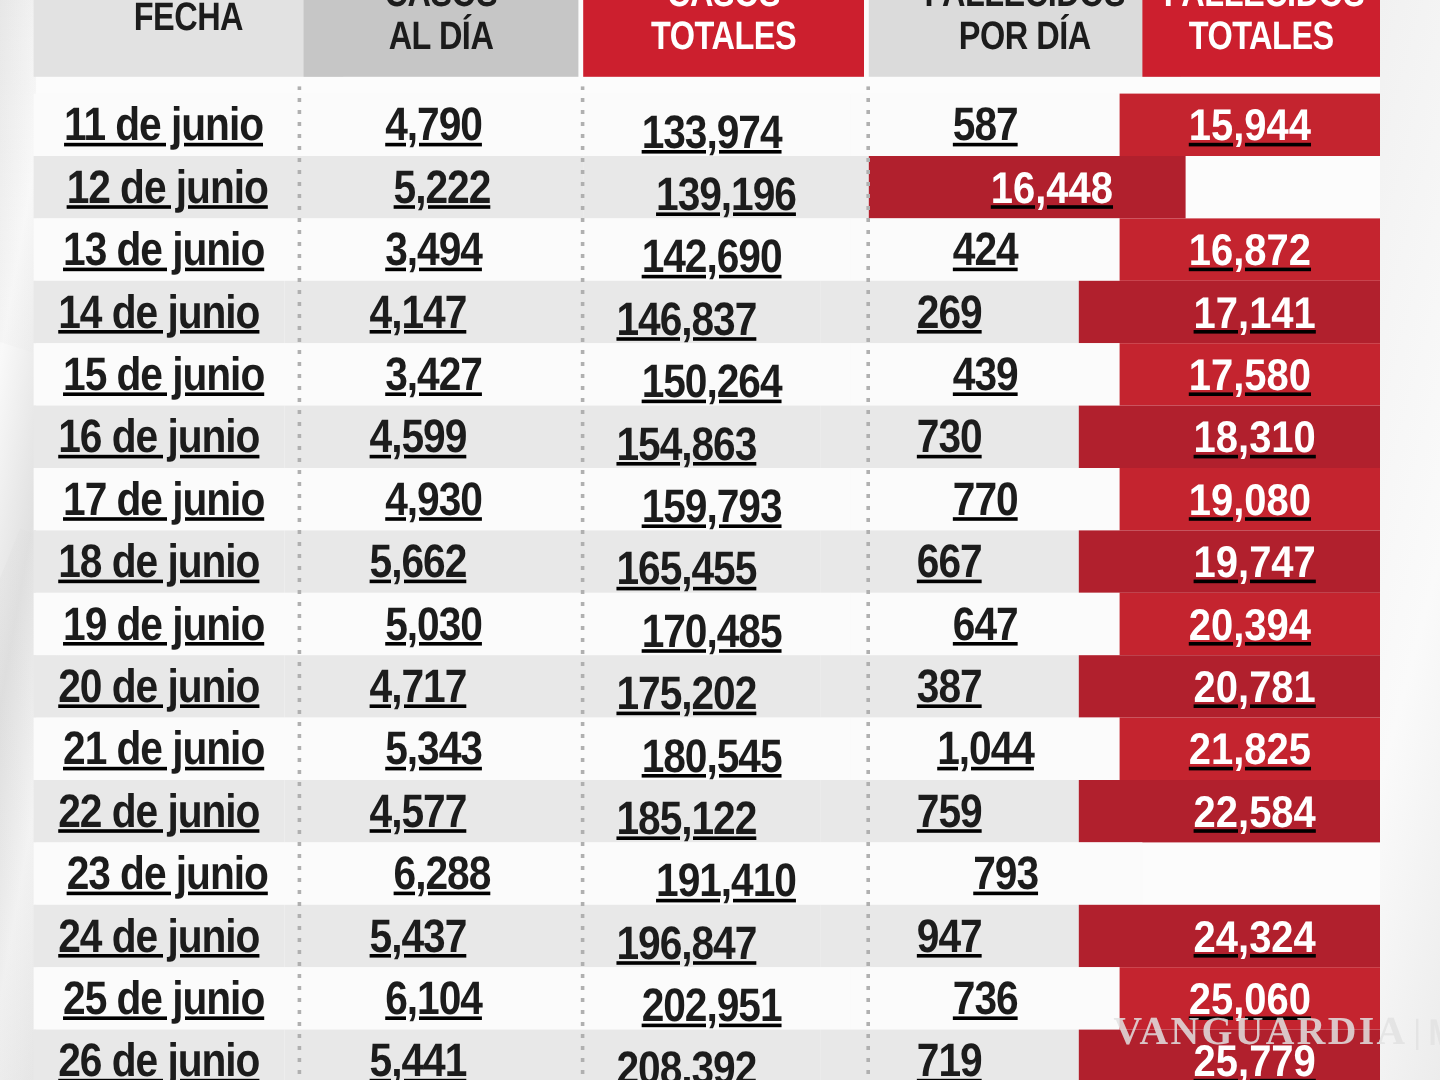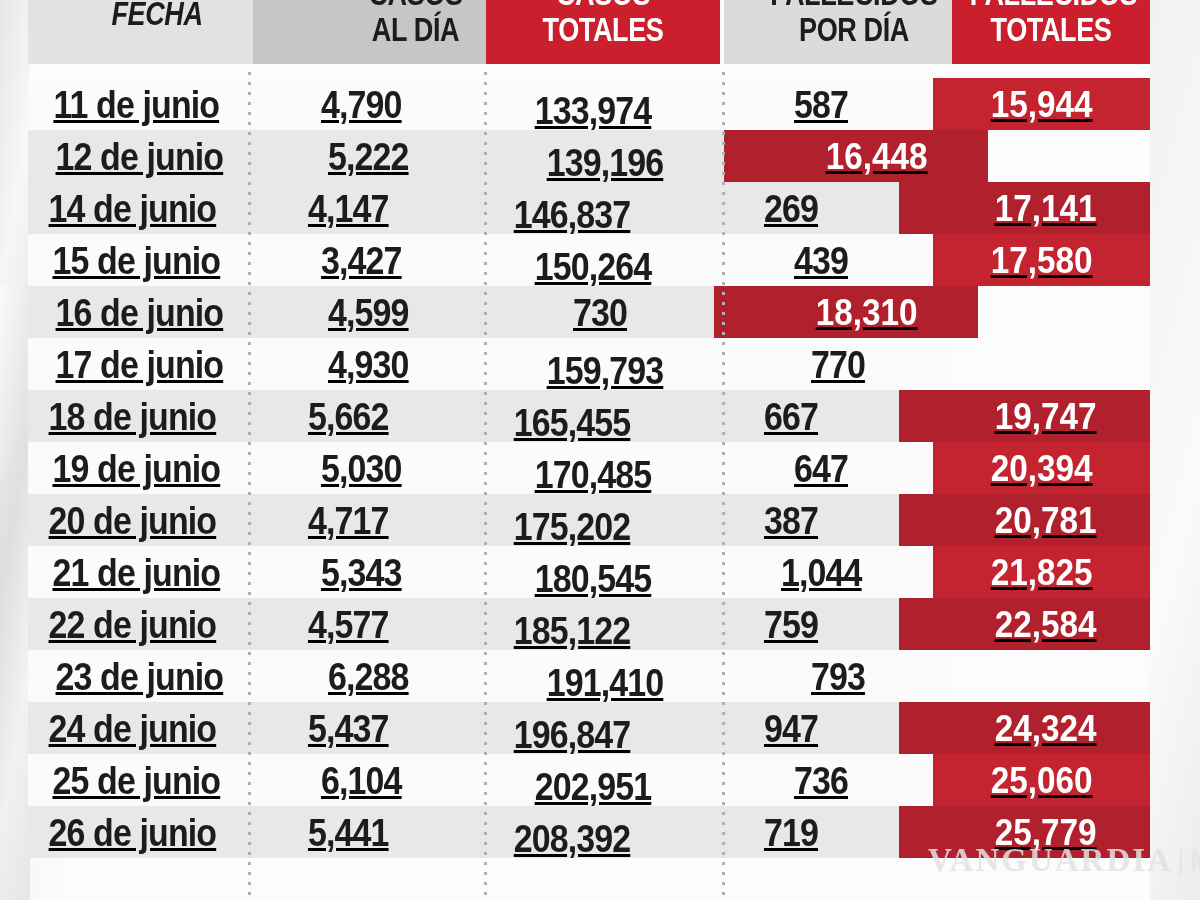--- a/index.html
+++ b/index.html
@@ -24,22 +24,22 @@
     background:linear-gradient(70deg,rgba(200,200,200,0.30) 0%,rgba(255,255,255,0) 60%);
   }
   .bg-right{
     position:absolute;left:1150px;top:0;width:50px;height:900px;z-index:0;
     background:linear-gradient(285deg,#ececec 0%,#fafafa 40%,#f1f1f1 100%);
   }
   
   .th{
     position:absolute;top:0;height:64px;overflow:hidden;text-align:center;z-index:2;
   }
-  .th-fecha{left:28px;width:258px;background:var(--gray-fecha);font-style:italic;}
-  .th-casos-dia{left:253px;width:229px;background:var(--gray-casos);padding-left:48px;}
+  .th-fecha{left:28px;width:258px;background:var(--gray-fecha);}
+  .th-casos-dia{left:253px;width:229px;background:var(--gray-casos);}
   .th-casos-tot{left:486px;width:234px;background:var(--red-header);}
   .th-fall-dia{left:724px;width:260px;background:var(--gray-fall);}
   .th-fall-tot{left:952px;width:198px;background:var(--red-header);}
   .hwrap{margin-top:-24px;}
   .hwrap.single{margin-top:-4px;}
   .hline{
     display:block;font-weight:bold;font-size:33px;line-height:36px;
     letter-spacing:-0.5px;color:var(--ink);transform:scaleX(0.82);
     white-space:nowrap;
   }
@@ -152,20 +152,37 @@
         <div class="c c1">
           <span class="txt">5,222</span>
         </div>
         <div class="c c2">
           <span class="txt">139,196</span>
         </div>
         <div class="c c4">
           <span class="txt">16,448</span>
         </div>
       </div>
+      <div class="row odd">
+        <div class="c c0">
+          <span class="txt">13 de junio</span>
+        </div>
+        <div class="c c1">
+          <span class="txt">3,494</span>
+        </div>
+        <div class="c c2">
+          <span class="txt">142,690</span>
+        </div>
+        <div class="c c3">
+          <span class="txt">424</span>
+        </div>
+        <div class="c c4">
+          <span class="txt">16,872</span>
+        </div>
+      </div>
       <div class="row even">
         <div class="c c0">
           <span class="txt">14 de junio</span>
         </div>
         <div class="c c1">
           <span class="txt">4,147</span>
         </div>
         <div class="c c2">
           <span class="txt">146,837</span>
         </div>
@@ -193,39 +210,45 @@
           <span class="txt">17,580</span>
         </div>
       </div>
       <div class="row even">
         <div class="c c0">
           <span class="txt">16 de junio</span>
         </div>
         <div class="c c1">
           <span class="txt">4,599</span>
         </div>
+        <div class="c c2">
+          <span class="txt">154,863</span>
+        </div>
         <div class="c c3">
           <span class="txt">730</span>
         </div>
         <div class="c c4">
           <span class="txt">18,310</span>
         </div>
       </div>
       <div class="row odd">
         <div class="c c0">
           <span class="txt">17 de junio</span>
         </div>
         <div class="c c1">
           <span class="txt">4,930</span>
         </div>
         <div class="c c2">
           <span class="txt">159,793</span>
         </div>
         <div class="c c3">
           <span class="txt">770</span>
+        </div>
+        <div class="c c4">
+          <span class="txt">19,080</span>
         </div>
       </div>
       <div class="row even">
         <div class="c c0">
           <span class="txt">18 de junio</span>
         </div>
         <div class="c c1">
           <span class="txt">5,662</span>
         </div>
         <div class="c c2">

